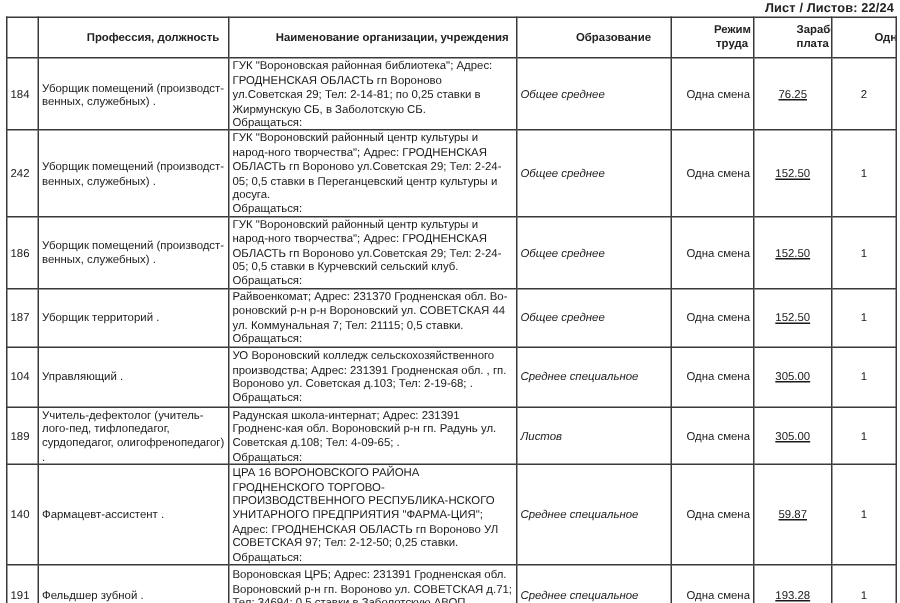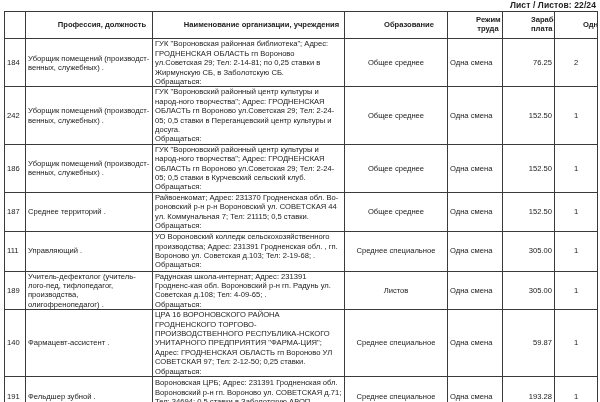--- a/index.html
+++ b/index.html
@@ -47,23 +47,23 @@
       text-align: center;
       height: 20px;
       font-size: 7.6px;
       line-height: 8.8px;
       color: #222;
       padding-left: 28px;
     }
     td.num { }
     td.prof { vertical-align: top; padding-top: 1px; }
     td.org { vertical-align: top; padding-top: 0px; }
-    td.edu { text-align: center; }
-    td.mode { text-align: left; padding-left: 3px; }
-    td.sal { text-align: right; }
+    td.edu { text-align: left; font-style: italic; }
+    td.mode { text-align: right; padding-left: 3px; }
+    td.sal { text-align: center; text-decoration: underline; }
     td.tot { text-align: center; border-left: 2px solid #111; border-right: 1.5px solid #333; }
     th.tot { border-left: 2px solid #111; border-right: 1.5px solid #333; }
     .org-line { display: block; }
   </style>
 </head>
 <body>
 
 <div class="page">
   <div class="sheet-label">Лист / Листов: 22/24</div>
 
@@ -120,45 +120,45 @@
             <span class="org-line">ГУК "Вороновский районный центр культуры и народ-ного творчества"; Адрес: ГРОДНЕНСКАЯ ОБЛАСТЬ гп Вороново ул.Советская 29; Тел: 2-24-05; 0,5 ставки в Курчевский сельский клуб.</span>
             <span class="org-line">Обращаться:</span>
           </td>
         <td class="edu">Общее среднее</td>
         <td class="mode">Одна смена</td>
         <td class="sal">152.50</td>
         <td class="tot">1</td>
       </tr>
       <tr style="height:38px">
         <td class="num">187</td>
-        <td class="prof">Среднее территорий .</td>
+        <td class="prof">Уборщик территорий .</td>
         <td class="org">
             <span class="org-line">Райвоенкомат; Адрес: 231370 Гродненская обл. Во-роновский р-н р-н Вороновский ул. СОВЕТСКАЯ 44 ул. Коммунальная 7; Тел: 21115; 0,5 ставки.</span>
             <span class="org-line">Обращаться:</span>
           </td>
         <td class="edu">Общее среднее</td>
         <td class="mode">Одна смена</td>
         <td class="sal">152.50</td>
         <td class="tot">1</td>
       </tr>
       <tr style="height:40px">
-        <td class="num">111</td>
+        <td class="num">104</td>
         <td class="prof">Управляющий .</td>
         <td class="org">
             <span class="org-line">УО Вороновский колледж сельскохозяйственного производства; Адрес: 231391 Гродненская обл. , гп. Вороново ул. Советская д.103; Тел: 2-19-68; .</span>
             <span class="org-line">Обращаться:</span>
           </td>
         <td class="edu">Среднее специальное</td>
         <td class="mode">Одна смена</td>
         <td class="sal">305.00</td>
         <td class="tot">1</td>
       </tr>
       <tr style="height:30px">
         <td class="num">189</td>
-        <td class="prof">Учитель-дефектолог (учитель-лого-пед, тифлопедагог, производства, олигофренопедагог) .</td>
+        <td class="prof">Учитель-дефектолог (учитель-лого-пед, тифлопедагог, сурдопедагог, олигофренопедагог) .</td>
         <td class="org">
             <span class="org-line">Радунская школа-интернат; Адрес: 231391 Гродненс-кая обл. Вороновский р-н гп. Радунь ул. Советская д.108; Тел: 4-09-65; .</span>
             <span class="org-line">Обращаться:</span>
           </td>
         <td class="edu">Листов</td>
         <td class="mode">Одна смена</td>
         <td class="sal">305.00</td>
         <td class="tot">1</td>
       </tr>
       <tr style="height:49px">

